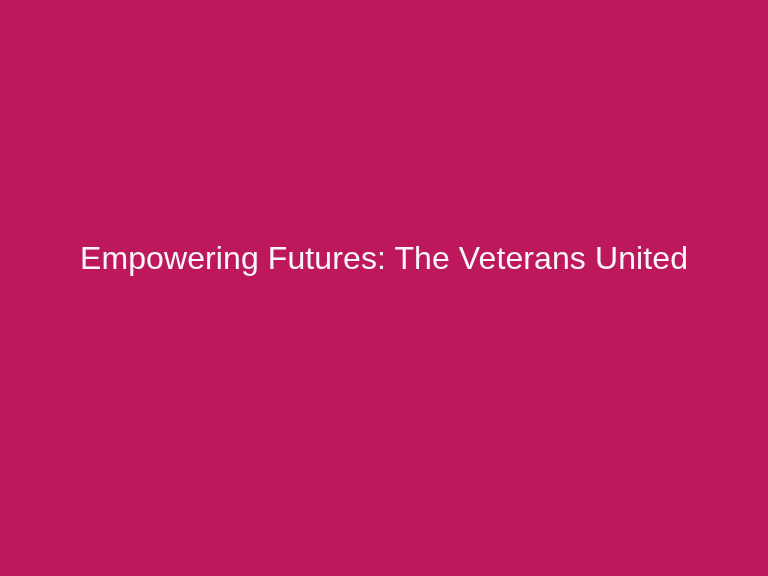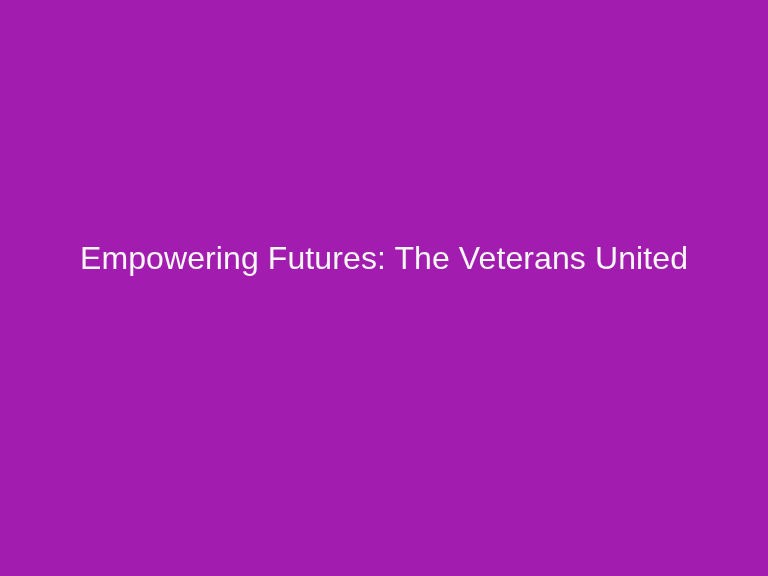--- a/index.html
+++ b/index.html
@@ -54,21 +54,21 @@
   }
 
   
   .visually-flat {
     display: block;
   }
 </style>
 </head>
 <body>
 
-<div class="hero-card" style="background-color: #a21caf;">
+<div class="hero-card" style="background-color: #be185d;">
 
   <div class="hero-title-block visually-flat">
 
     <h1 class="hero-title" style="color: rgb(247, 247, 247);">Empowering Futures: The Veterans United</h1>
 
   </div>
 
 </div>
 
 </body></html>

